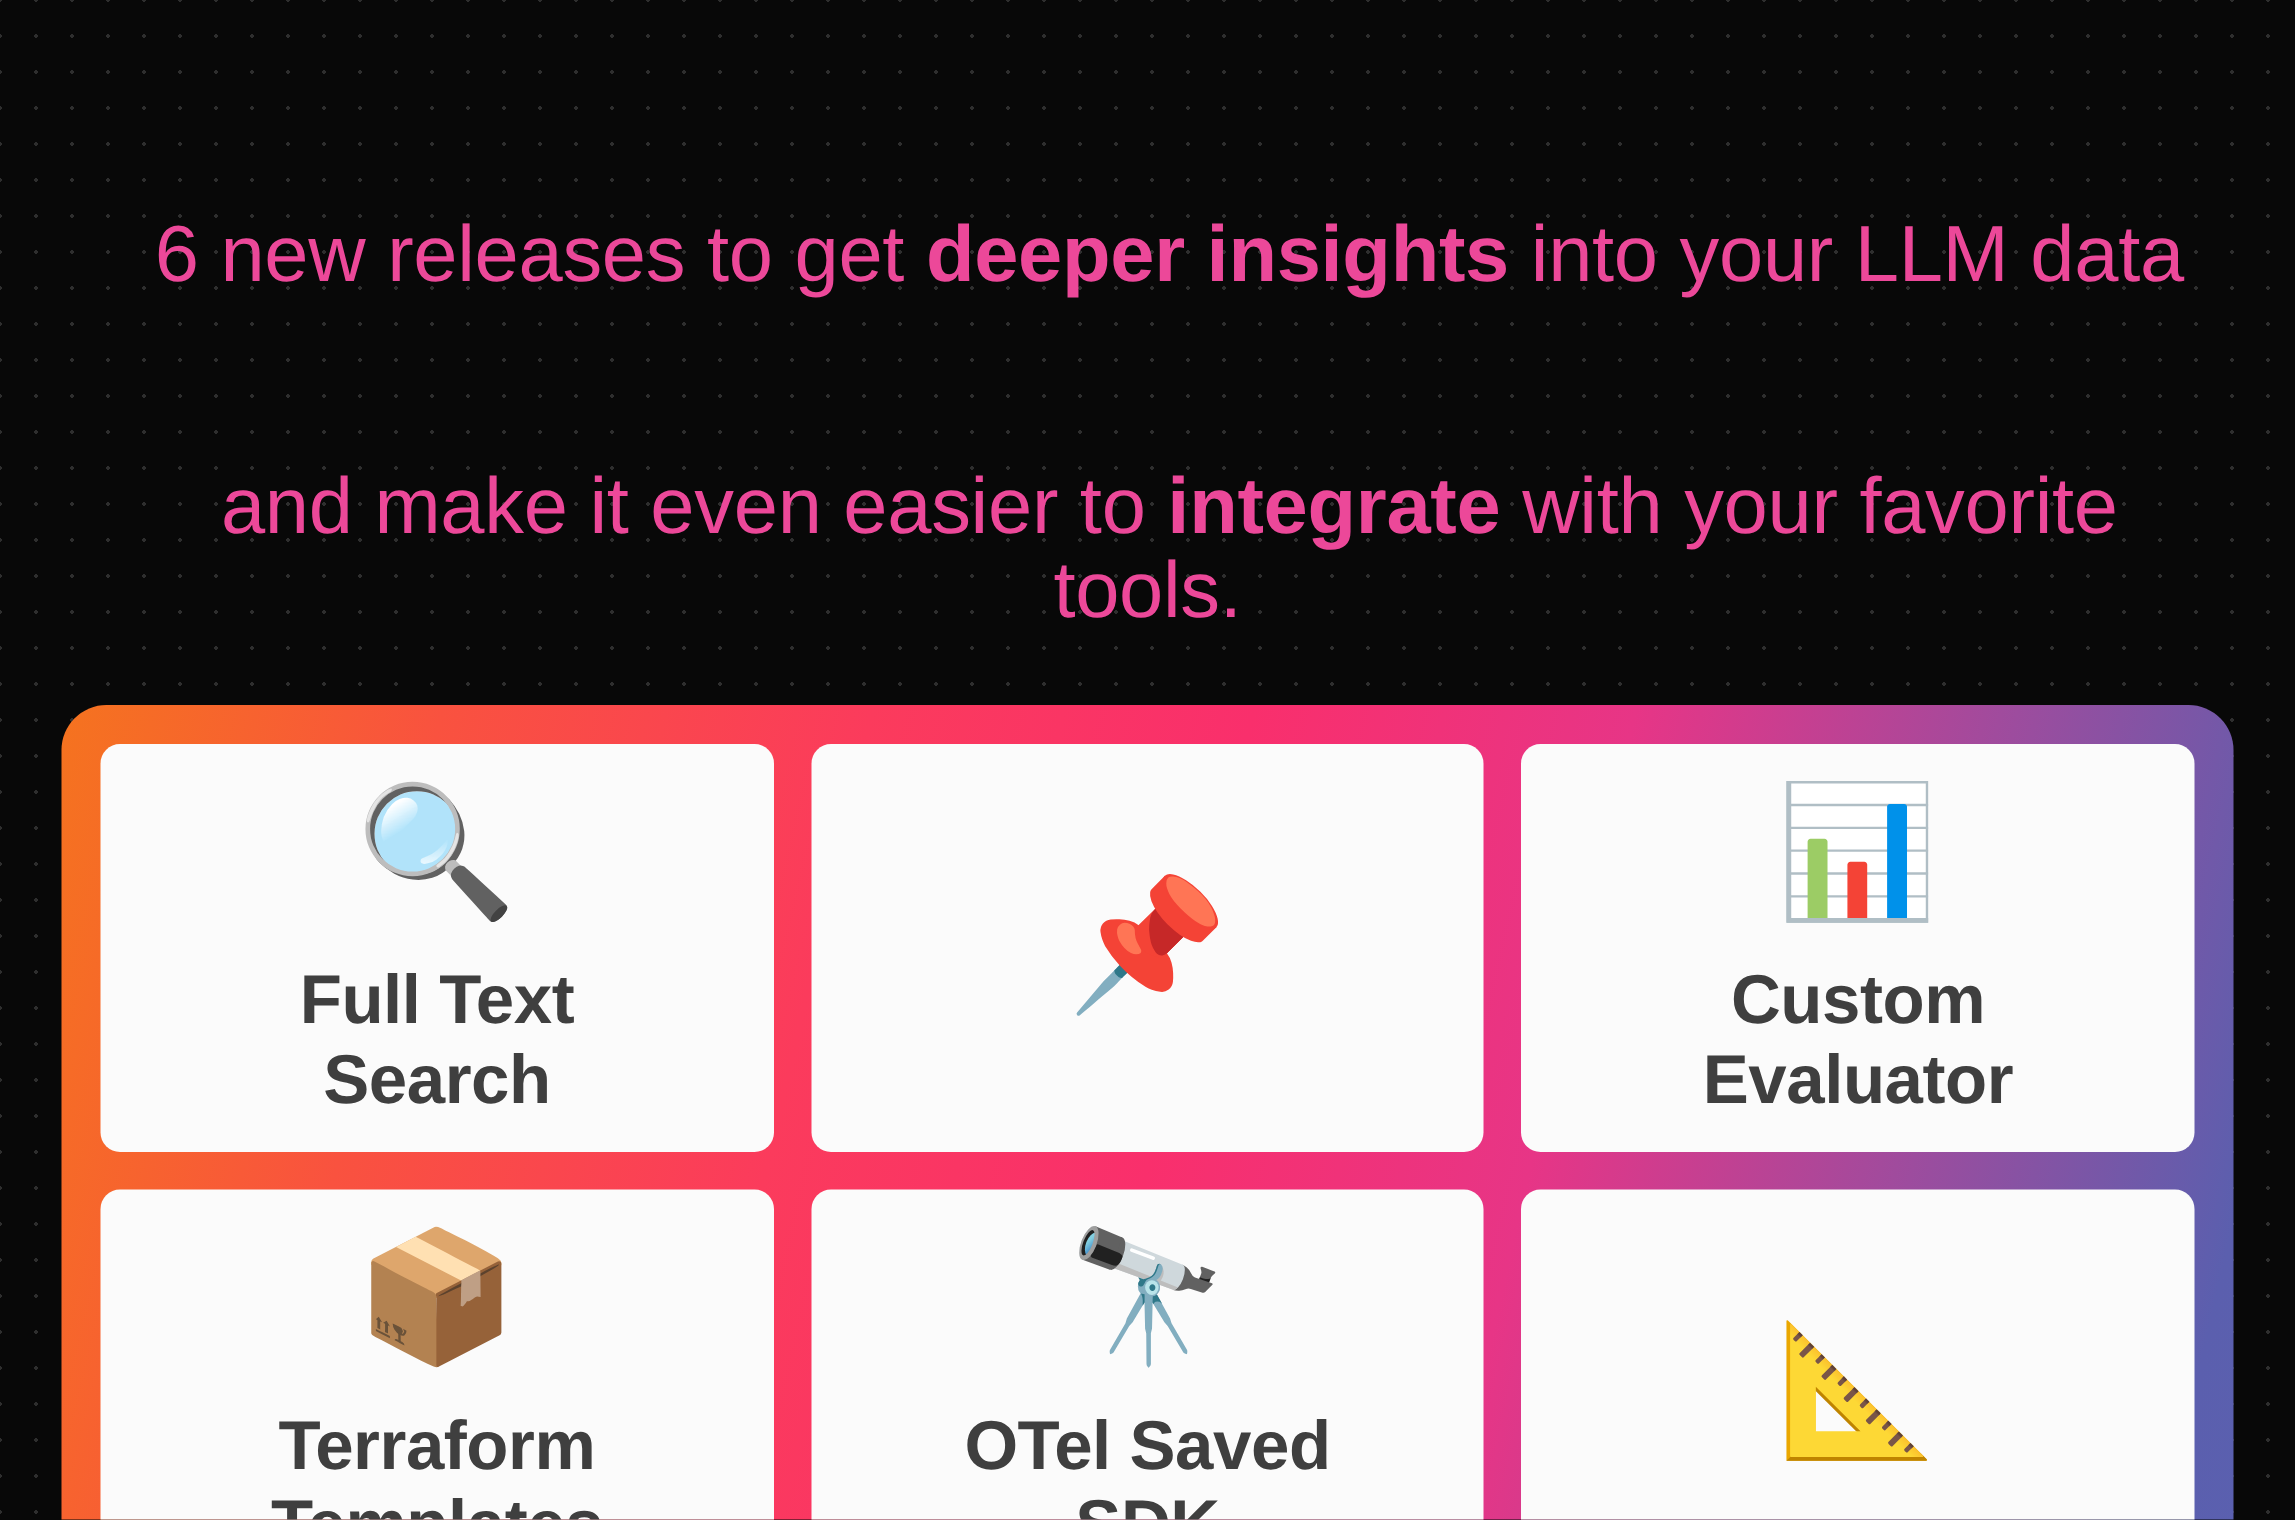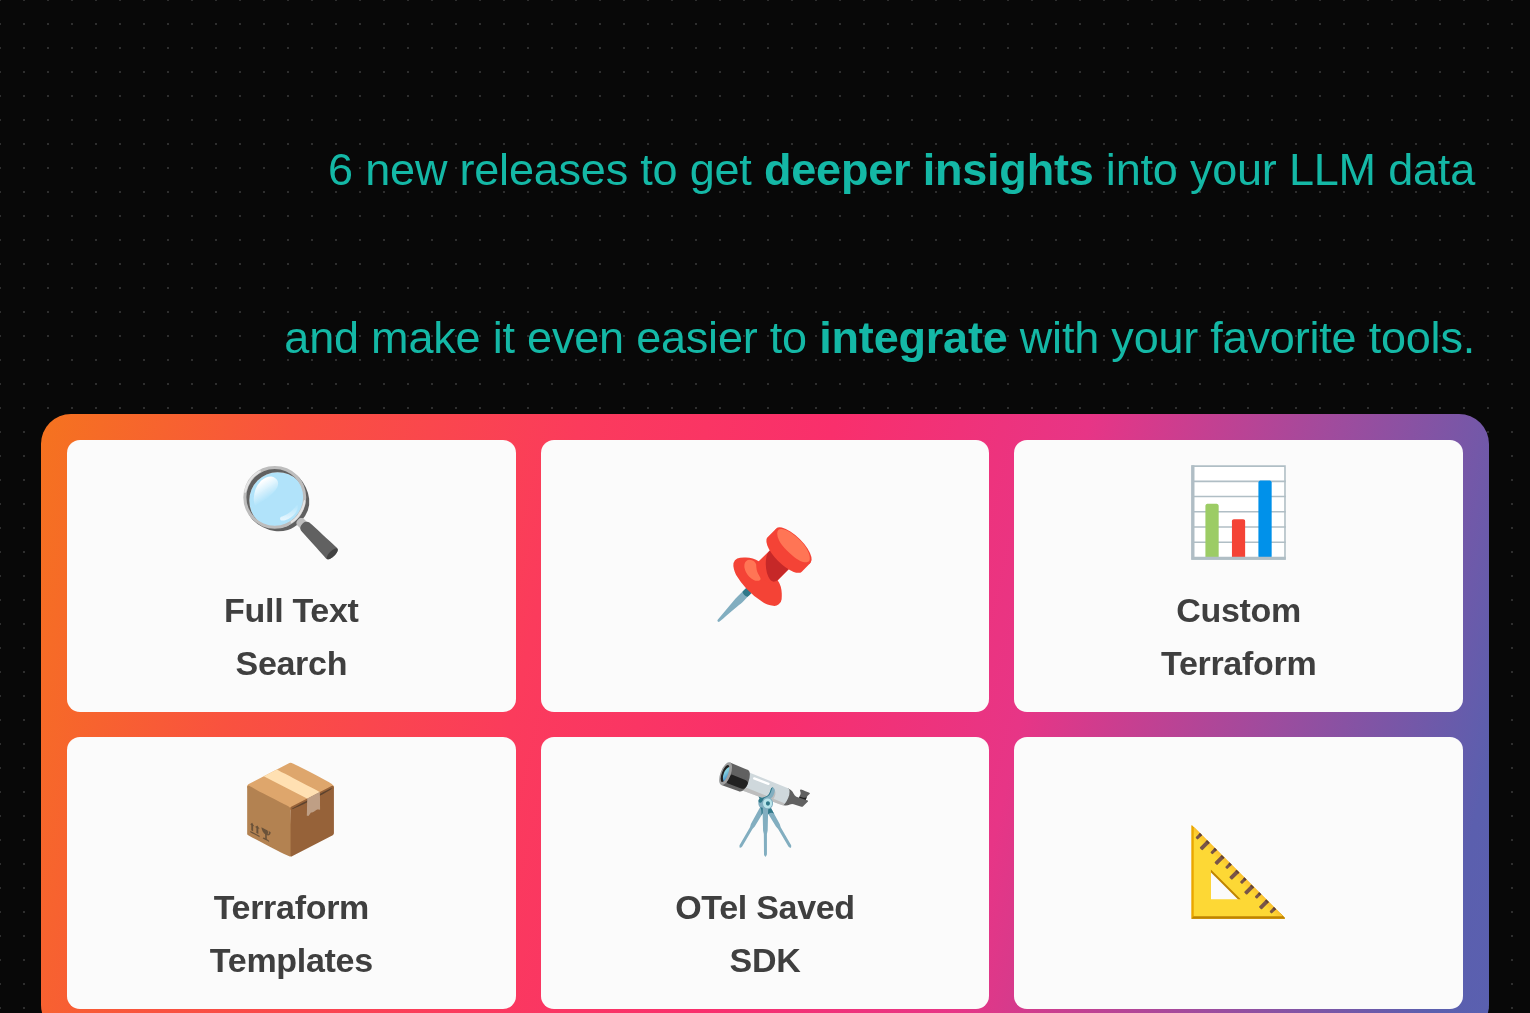--- a/index.html
+++ b/index.html
@@ -18,23 +18,23 @@
     font-family: "Liberation Sans", sans-serif;
     display: flex;
     flex-direction: column;
     align-items: center;
   }
 
   
   .headline {
     width: 1420px;
     margin-top: 86px;
-    text-align: right;
-    color: #14b8a6;
-    font-size: 45px;
+    text-align: center;
+    color: #ec4899;
+    font-size: 53px;
     line-height: 56px;
     font-weight: 400;
     letter-spacing: -0.2px;
     white-space: pre-wrap;
   }
   .headline .em {
     font-weight: 700;
   }
 
   
@@ -83,21 +83,21 @@
     display: flex;
     align-items: center;
     justify-content: center;
     user-select: none;
   }
 
   .card-label {
     margin-top: 18px;
     text-align: center;
     color: #3f3f3f;
-    font-size: 34px;
+    font-size: 46px;
     line-height: 53px;
     font-weight: 700;
     letter-spacing: -0.3px;
     white-space: pre-line;
   }
 </style>
 </head>
 <body>
 
 <div class="headline">
@@ -115,21 +115,21 @@
 Search</div>
     </div>
 
     <div class="card">
       <div class="card-icon">📌</div>
     </div>
 
     <div class="card">
       <div class="card-icon">📊</div>
       <div class="card-label">Custom
-Terraform</div>
+Evaluator</div>
     </div>
 
     <div class="card">
       <div class="card-icon">📦</div>
       <div class="card-label">Terraform
 Templates</div>
     </div>
 
     <div class="card">
       <div class="card-icon">🔭</div>

